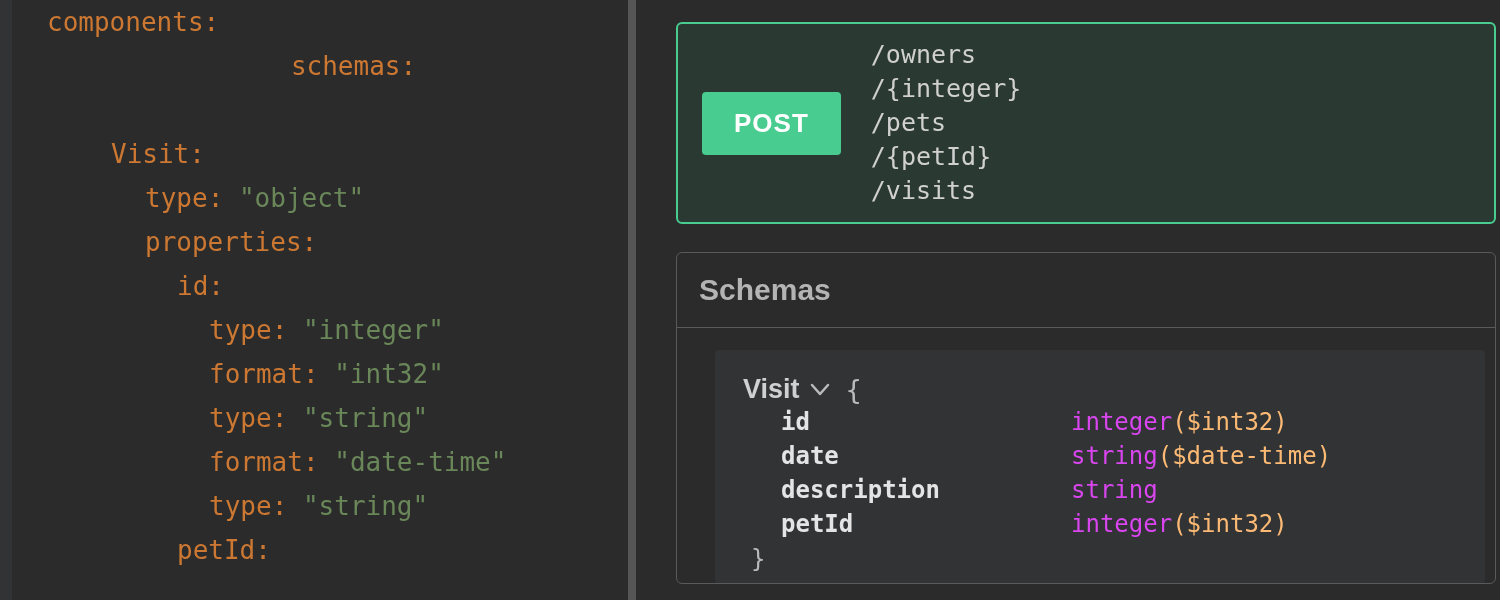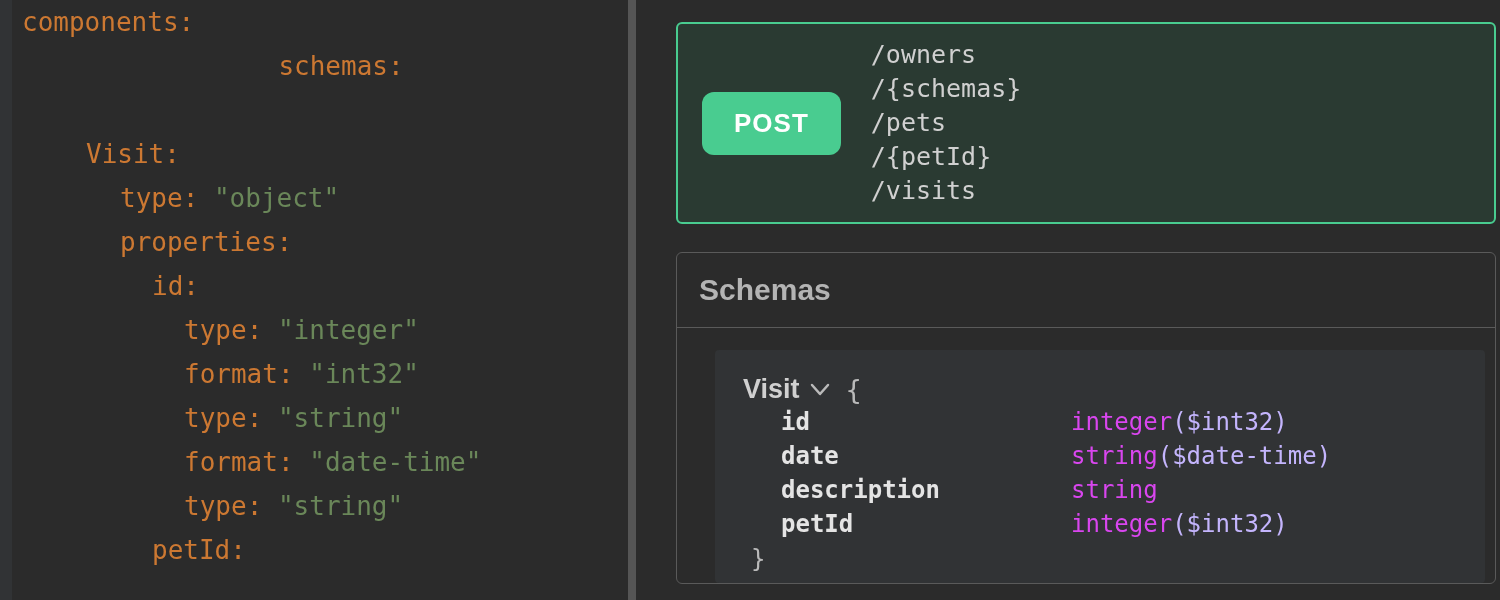--- a/index.html
+++ b/index.html
@@ -10,20 +10,21 @@
     background: #2b2b2b;
   }
 
   
   .editor {
     flex: 0 0 636px;
     background: #2b2b2b;
     color: #a9b7c6;
     border-right: 8px solid #555;
     position: relative;
+    padding-left: 25px;
   }
   .gutter {
     position: absolute; left: 0; top: 0; width: 12px; height: 100%;
     background: #313335;
   }
   .code-lines { padding-left: 12px; }
   .code-line {
     height: 44px; line-height: 44px;
     font-size: 26px;
     white-space: pre;
@@ -55,21 +56,21 @@
     padding: 14px 18px 14px 24px;
     margin-right: 4px;
   }
   .method-badge {
     background: #49cc90;
     color: #fff;
     font-weight: 700;
     font-family: -apple-system, "Segoe UI", sans-serif;
     font-size: 26px;
     padding: 16px 32px;
-    border-radius: 12px;
+    border-radius: 4px;
     letter-spacing: 1px;
   }
   .path-segments {
     margin-left: 30px;
     font-family: "SF Mono", Menlo, Consolas, monospace;
     font-size: 25px;
     color: #d0d0d0;
     line-height: 34px;
   }
 
@@ -109,21 +110,21 @@
   .brace { font-family: "SF Mono", Menlo, monospace; font-weight: 400; color: #bababa; margin-left: 6px; }
   .prop-row {
     display: flex;
     font-family: "SF Mono", Menlo, Consolas, monospace;
     font-size: 24px;
     line-height: 34px;
     margin-left: 38px;
   }
   .prop-name { width: 290px; color: #e4e4e4; font-weight: 600; }
   .prop-type { color: #d946ef; font-weight: 400; }
-  .prop-fmt  { color: #c4b5fd; }
+  .prop-fmt  { color: #fdba74; }
   .close-brace {
     font-family: "SF Mono", Menlo, monospace; font-size: 24px;
     color: #bababa; margin-left: 8px; margin-top: 4px;
   }
 </style>
 </head>
 <body>
 
 <div class="editor">
   <div class="gutter"></div>
@@ -142,21 +143,21 @@
       <div class="code-line ind5"><span class="c-key">petId</span><span class="c-punct">:</span></div>
     </div>
 </div>
 
 <div class="preview">
 
   <div class="endpoint-card">
     <div class="method-badge">POST</div>
     <div class="path-segments" id="path-segments">
         <div>/owners</div>
-        <div>/{schemas}</div>
+        <div>/{integer}</div>
         <div>/pets</div>
         <div>/{petId}</div>
         <div>/visits</div>
       </div>
   </div>
 
   <div class="schemas-card">
     <div class="schemas-header">Schemas</div>
     <div class="schemas-body">
       <div class="schema-inner">

